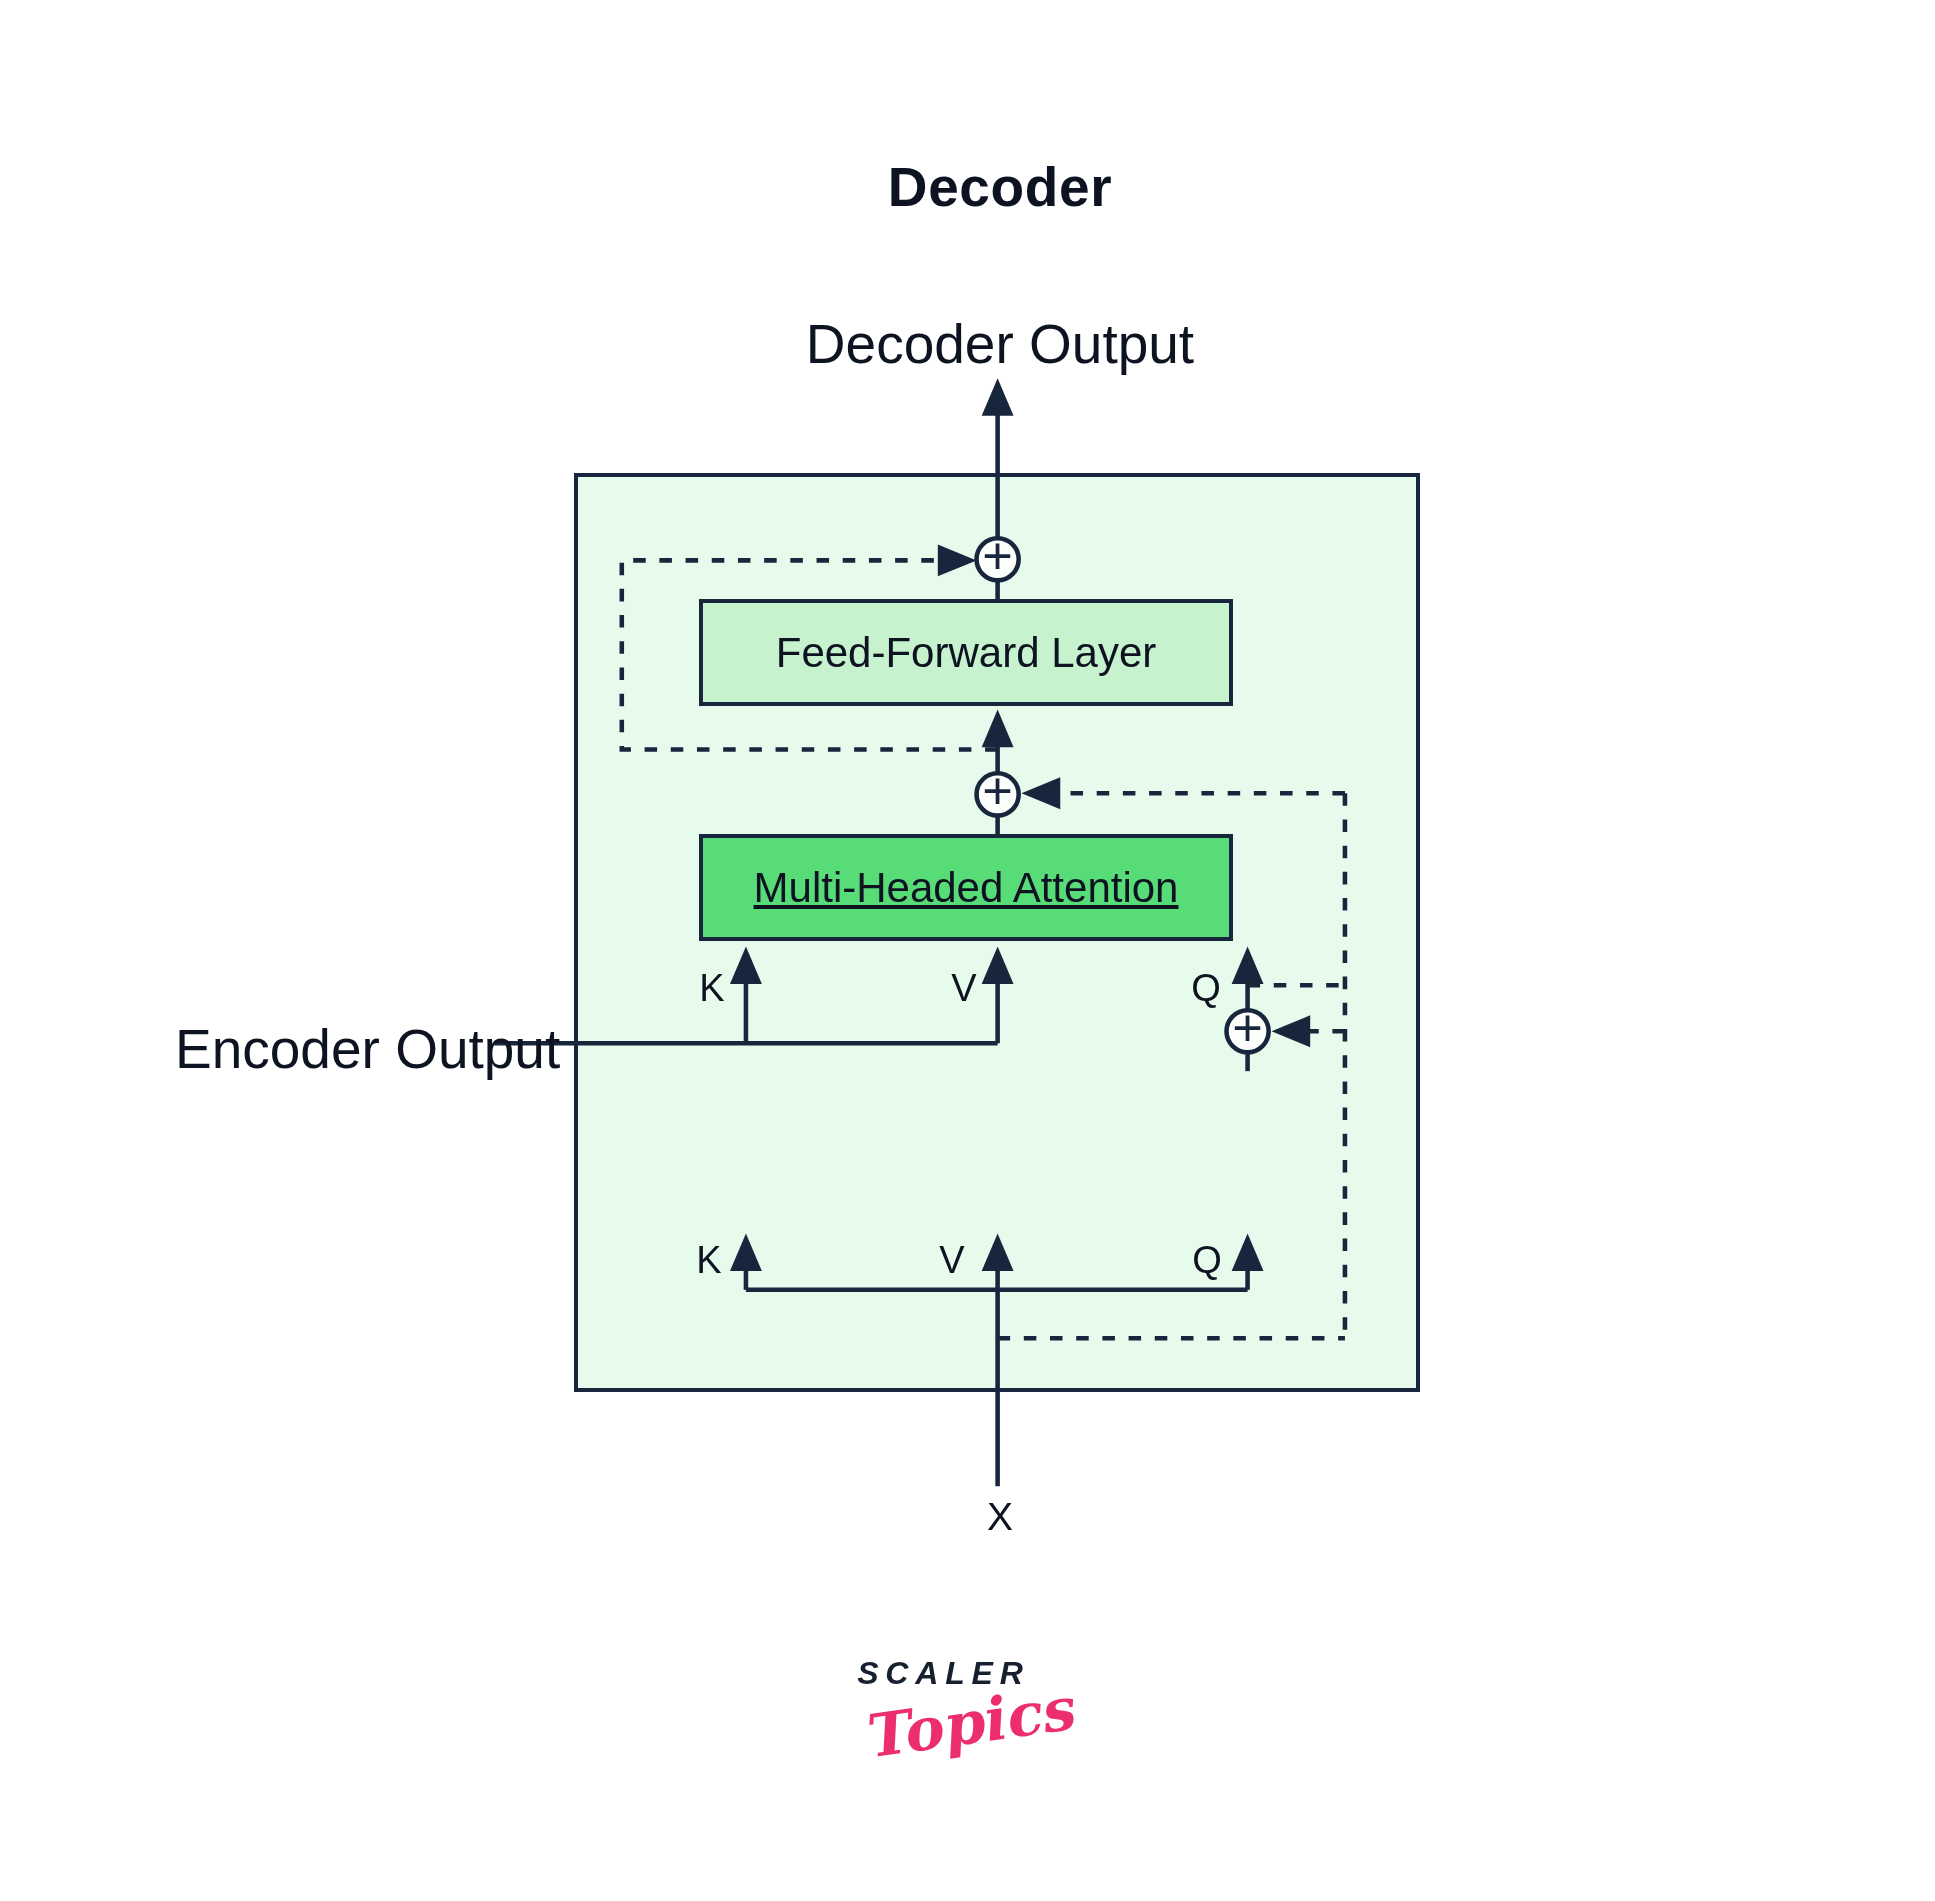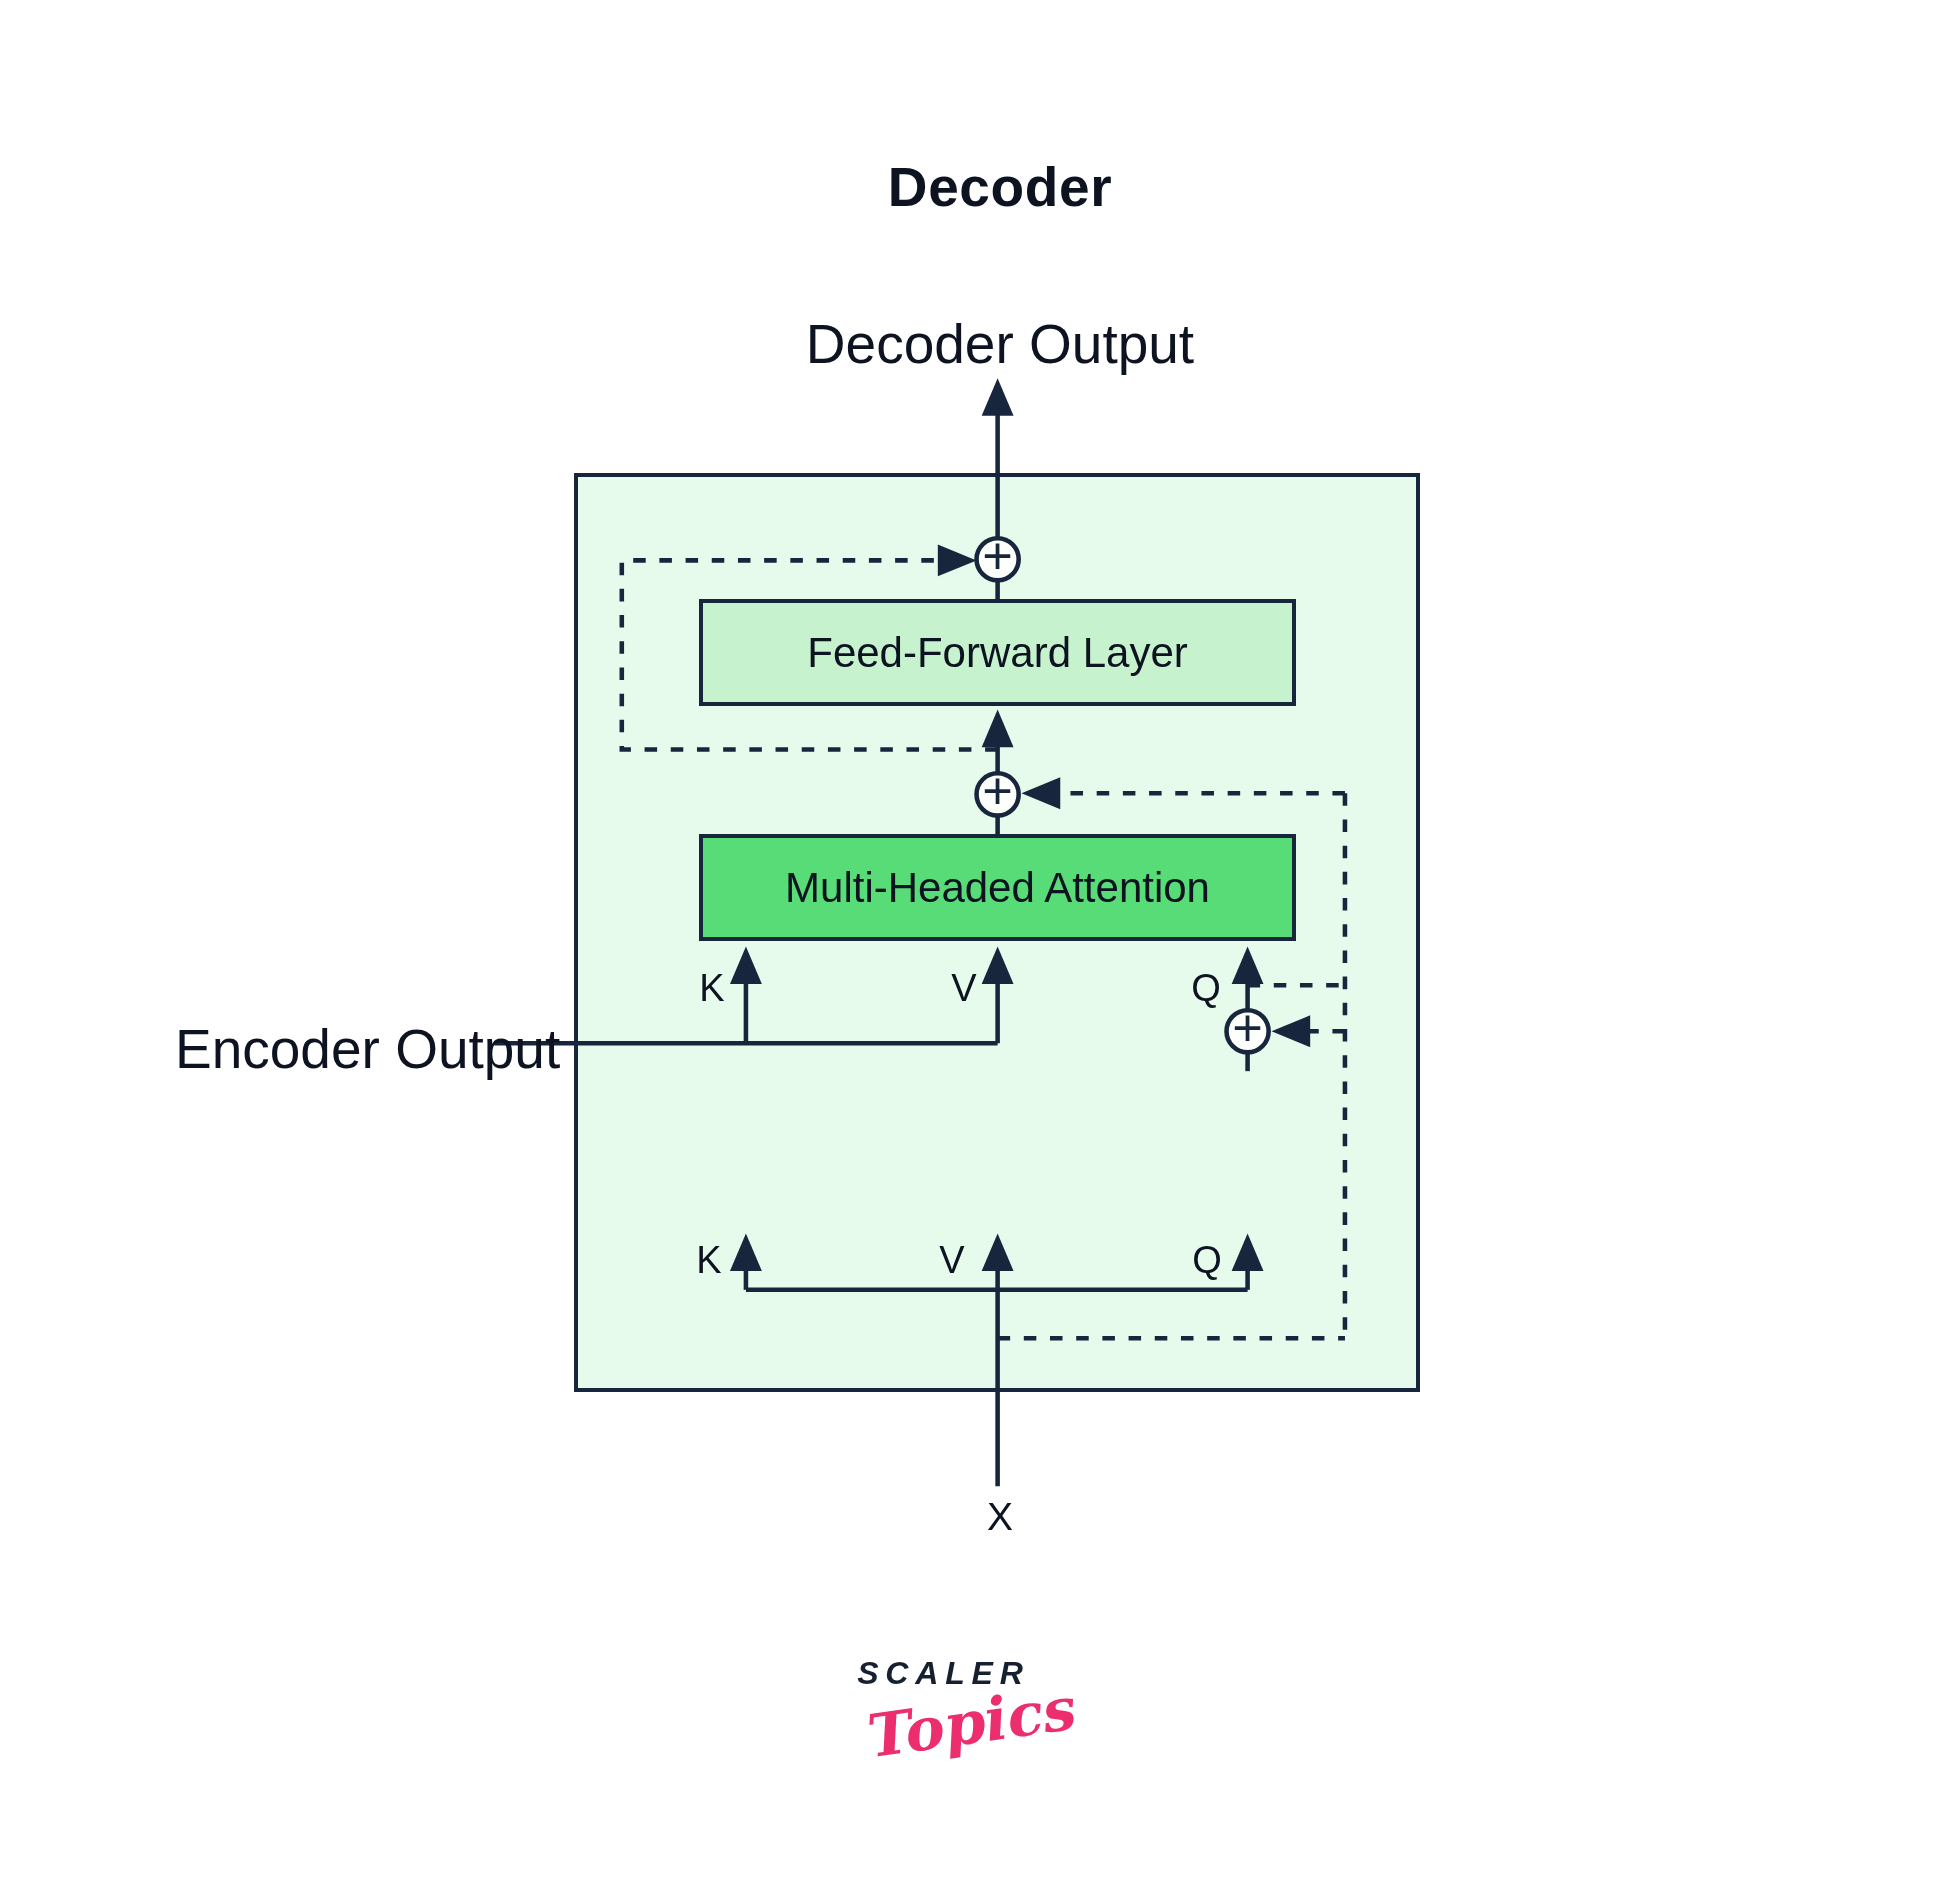--- a/index.html
+++ b/index.html
@@ -10,25 +10,25 @@
   #canvas{position:relative;width:1936px;height:1902px;background:var(--bg);
           font-family:"Liberation Sans",sans-serif;color:var(--text);overflow:hidden;}
   .abs{position:absolute;}
   .ctr{transform:translateX(-50%);white-space:nowrap;}
   .title{font-size:55px;font-weight:bold;letter-spacing:0.6px;}
   .flowlbl{font-size:55px;}
   .portlbl{font-size:38px;}
   .xlbl{font-size:39px;}
   .outerbox{left:574px;top:473px;width:846px;height:919px;background:var(--outer-fill);
             border:4.6px solid var(--line);box-sizing:border-box;}
-  .block{width:597px;box-sizing:border-box;border:4.6px solid var(--line);
+  .block{width:534px;box-sizing:border-box;border:4.6px solid var(--line);
          display:flex;align-items:center;justify-content:center;text-align:center;
          font-size:42px;line-height:1.38;}
   .block.light{background:var(--light-fill);}
-  .block.accent{background:var(--accent-fill);}
+  .block.accent{background:var(--accent-fill);text-decoration:underline;}
   #ff    {left:699px;top:599px;height:107px;}
   #mha   {left:699px;top:834px;height:107px;}
   #masked{left:699px;top:1069px;height:161px;padding:0 51px;}
   svg.wires{position:absolute;left:0;top:0;}
   .ln{stroke:var(--line);stroke-width:8;fill:none;}
   .dash{stroke:var(--line);stroke-width:8;fill:none;stroke-dasharray:22 24;}
   .arr{fill:var(--line);stroke:none;}
   .node{fill:var(--circle-fill);stroke:var(--line);stroke-width:8;}
   .plus{font-family:"Liberation Sans",sans-serif;font-size:92px;fill:var(--line);
         text-anchor:middle;}

